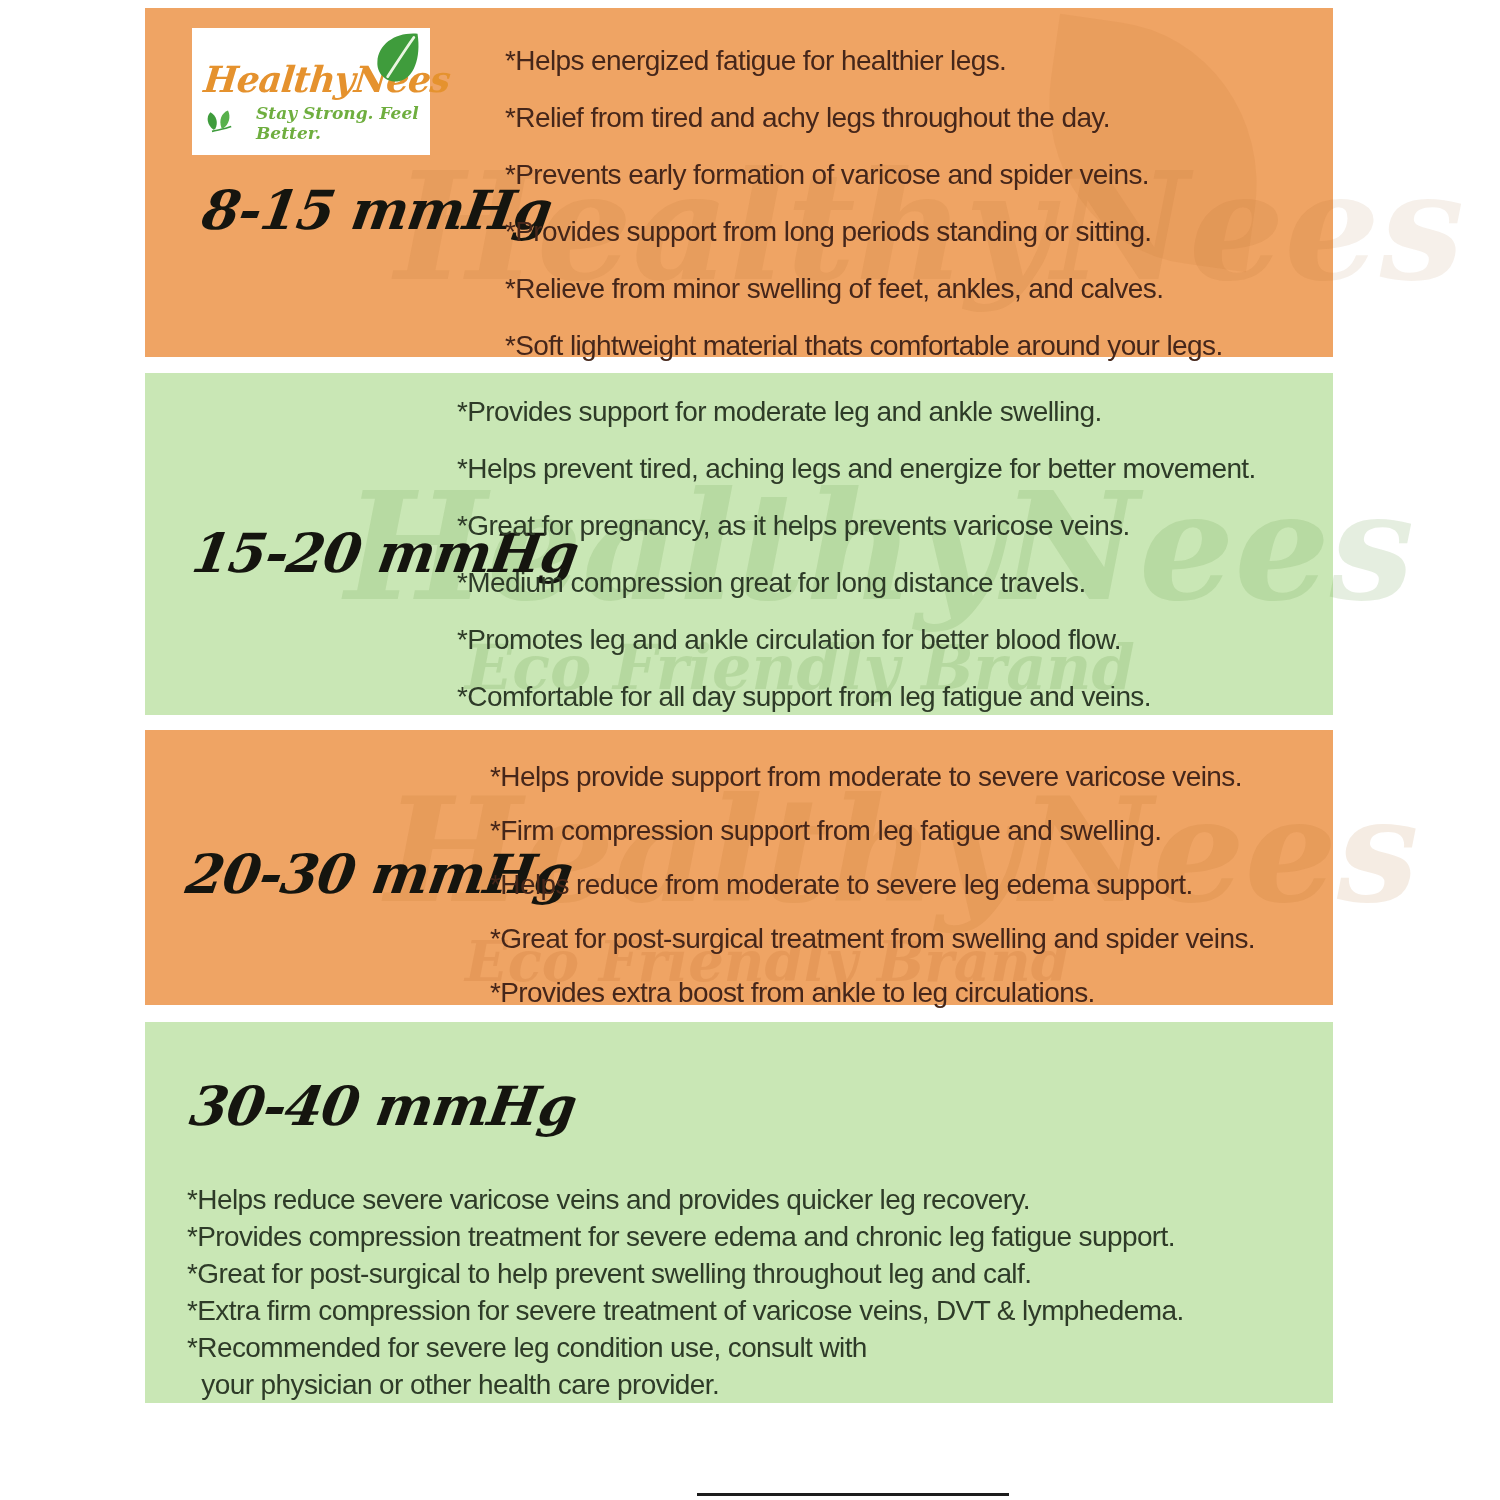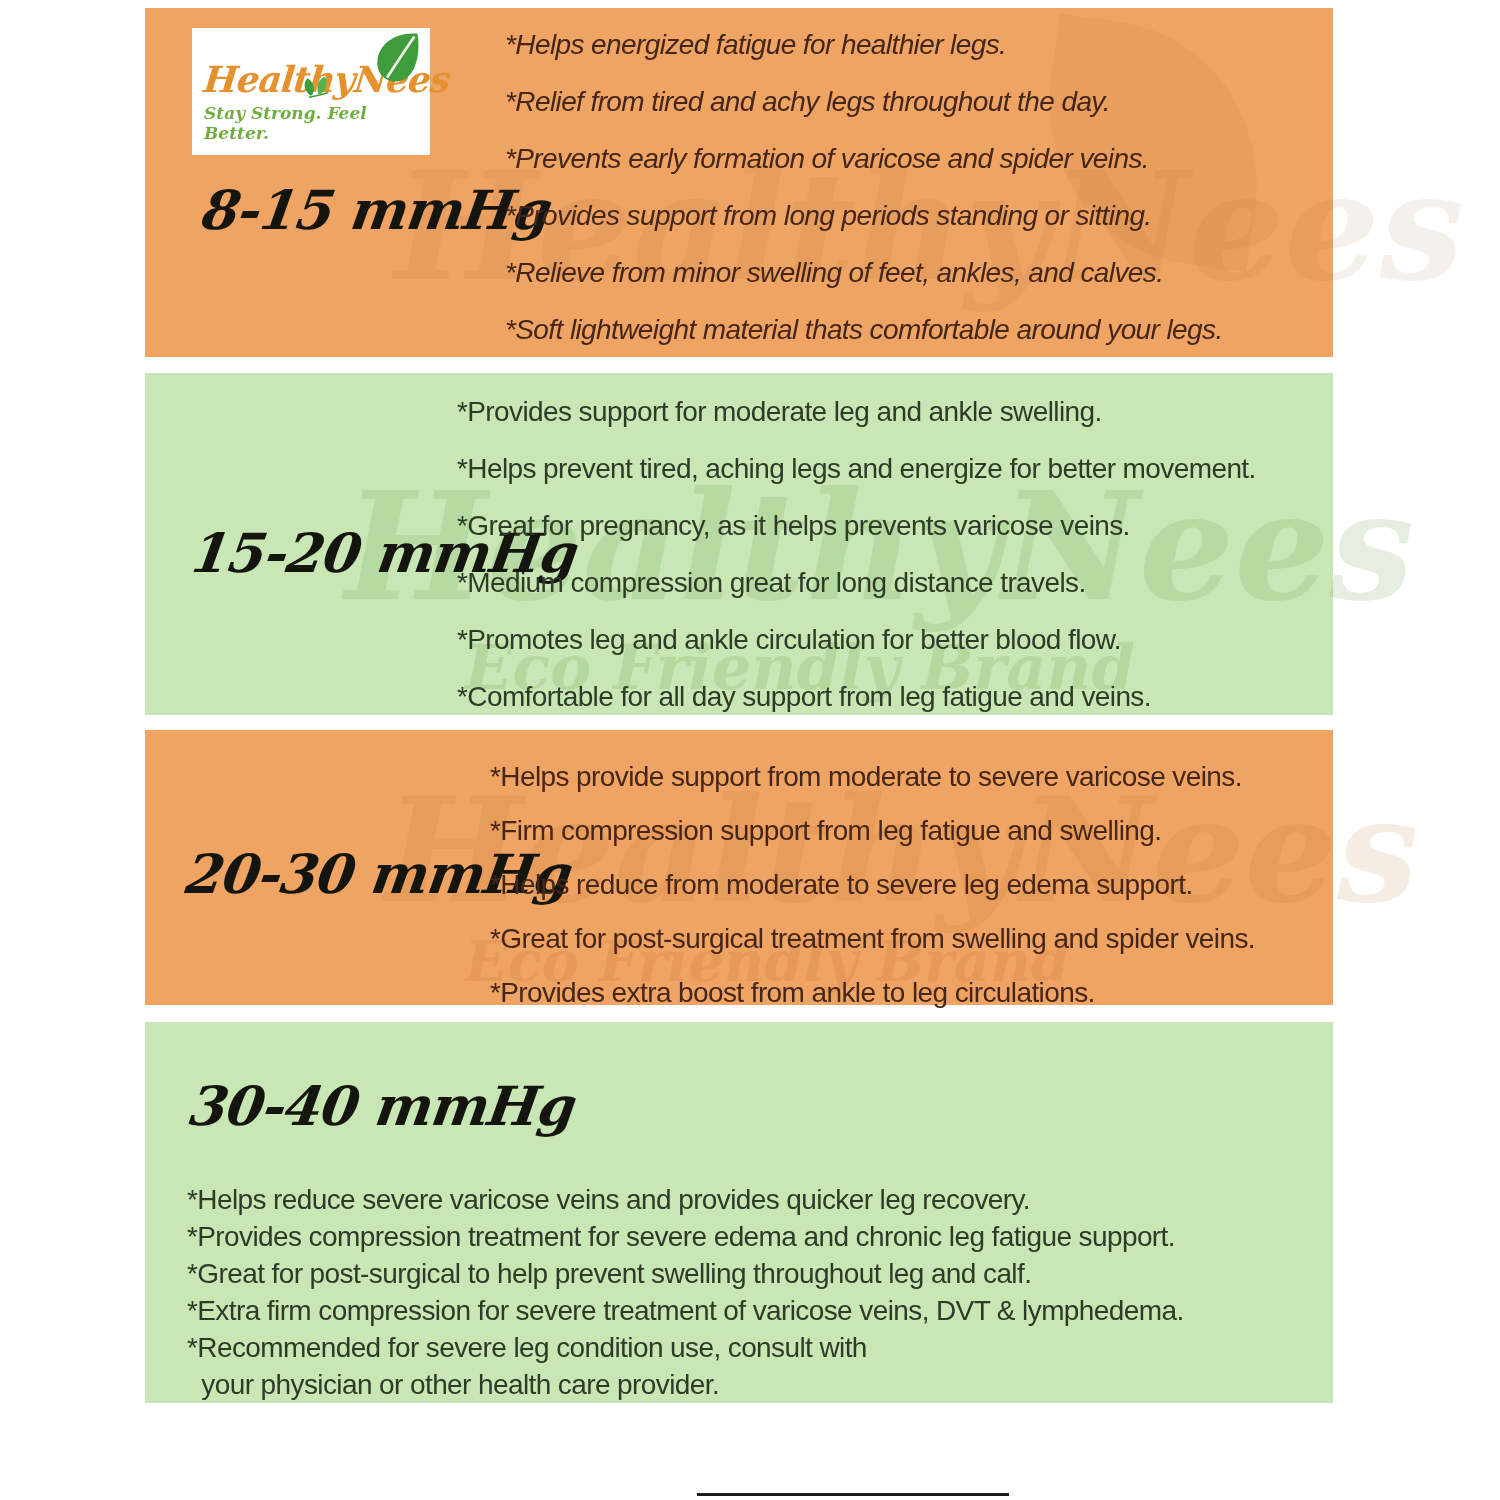--- a/index.html
+++ b/index.html
@@ -22,35 +22,35 @@
   .s1 .wm-sub{left:320px;top:258px;font-size:62px;color:rgba(95,150,60,0.18);}
   .s2 .wm-brand{left:240px;top:35px;font-size:145px;color:rgba(175,95,25,0.12);}
   .s2 .wm-sub{left:320px;top:198px;font-size:56px;color:rgba(175,95,25,0.14);}
 
   
   .logo{position:absolute;left:47px;top:20px;width:238px;height:127px;background:#ffffff;}
   .logo-text{position:absolute;left:12px;top:30px;font-family:"DejaVu Serif",serif;
       font-style:italic;font-weight:700;font-size:36px;letter-spacing:-1px;color:#e5922e;
       transform:skewX(-6deg);}
   .leaf-big{position:absolute;right:4px;top:2px;}
-  .tag-row{position:absolute;left:12px;bottom:12px;display:flex;align-items:center;gap:0;flex-direction:column;}
+  .tag-row{position:absolute;left:12px;bottom:12px;display:flex;align-items:center;gap:20px;}
   .logo-tag{font-family:"DejaVu Serif",serif;font-style:italic;font-weight:700;
       font-size:17px;color:#6fae3f;}
 
   
   .heading{position:absolute;font-family:"DejaVu Serif",serif;font-style:italic;font-weight:700;
       font-size:54px;color:#15150f;transform:skewX(-9deg);letter-spacing:-1px;}
   .h0{left:58px;top:170px;}
   .h1{left:48px;top:148px;}
   .h2{left:42px;top:112px;}
   .h3{left:46px;top:52px;}
 
   
   .bullets{position:absolute;font-size:28px;letter-spacing:-0.6px;white-space:pre;}
-  .b0{left:360px;top:8px;line-height:57px;font-style:italic;}
+  .b0{left:360px;top:24px;line-height:57px;}
   .b1{left:312px;top:10px;line-height:57px;}
   .b2{left:345px;top:20px;line-height:54px;}
   .b3{left:42px;top:138px;line-height:37px;margin-top:21px;}
 
   .footer{position:absolute;left:190px;top:1418px;font-size:31px;line-height:40px;
       color:#2a2a2a;letter-spacing:-0.4px;white-space:pre;}
   .bottom-line{position:absolute;left:697px;top:1493px;width:312px;height:3px;background:#1c1c1c;}
 </style>
 </head>
 <body>

